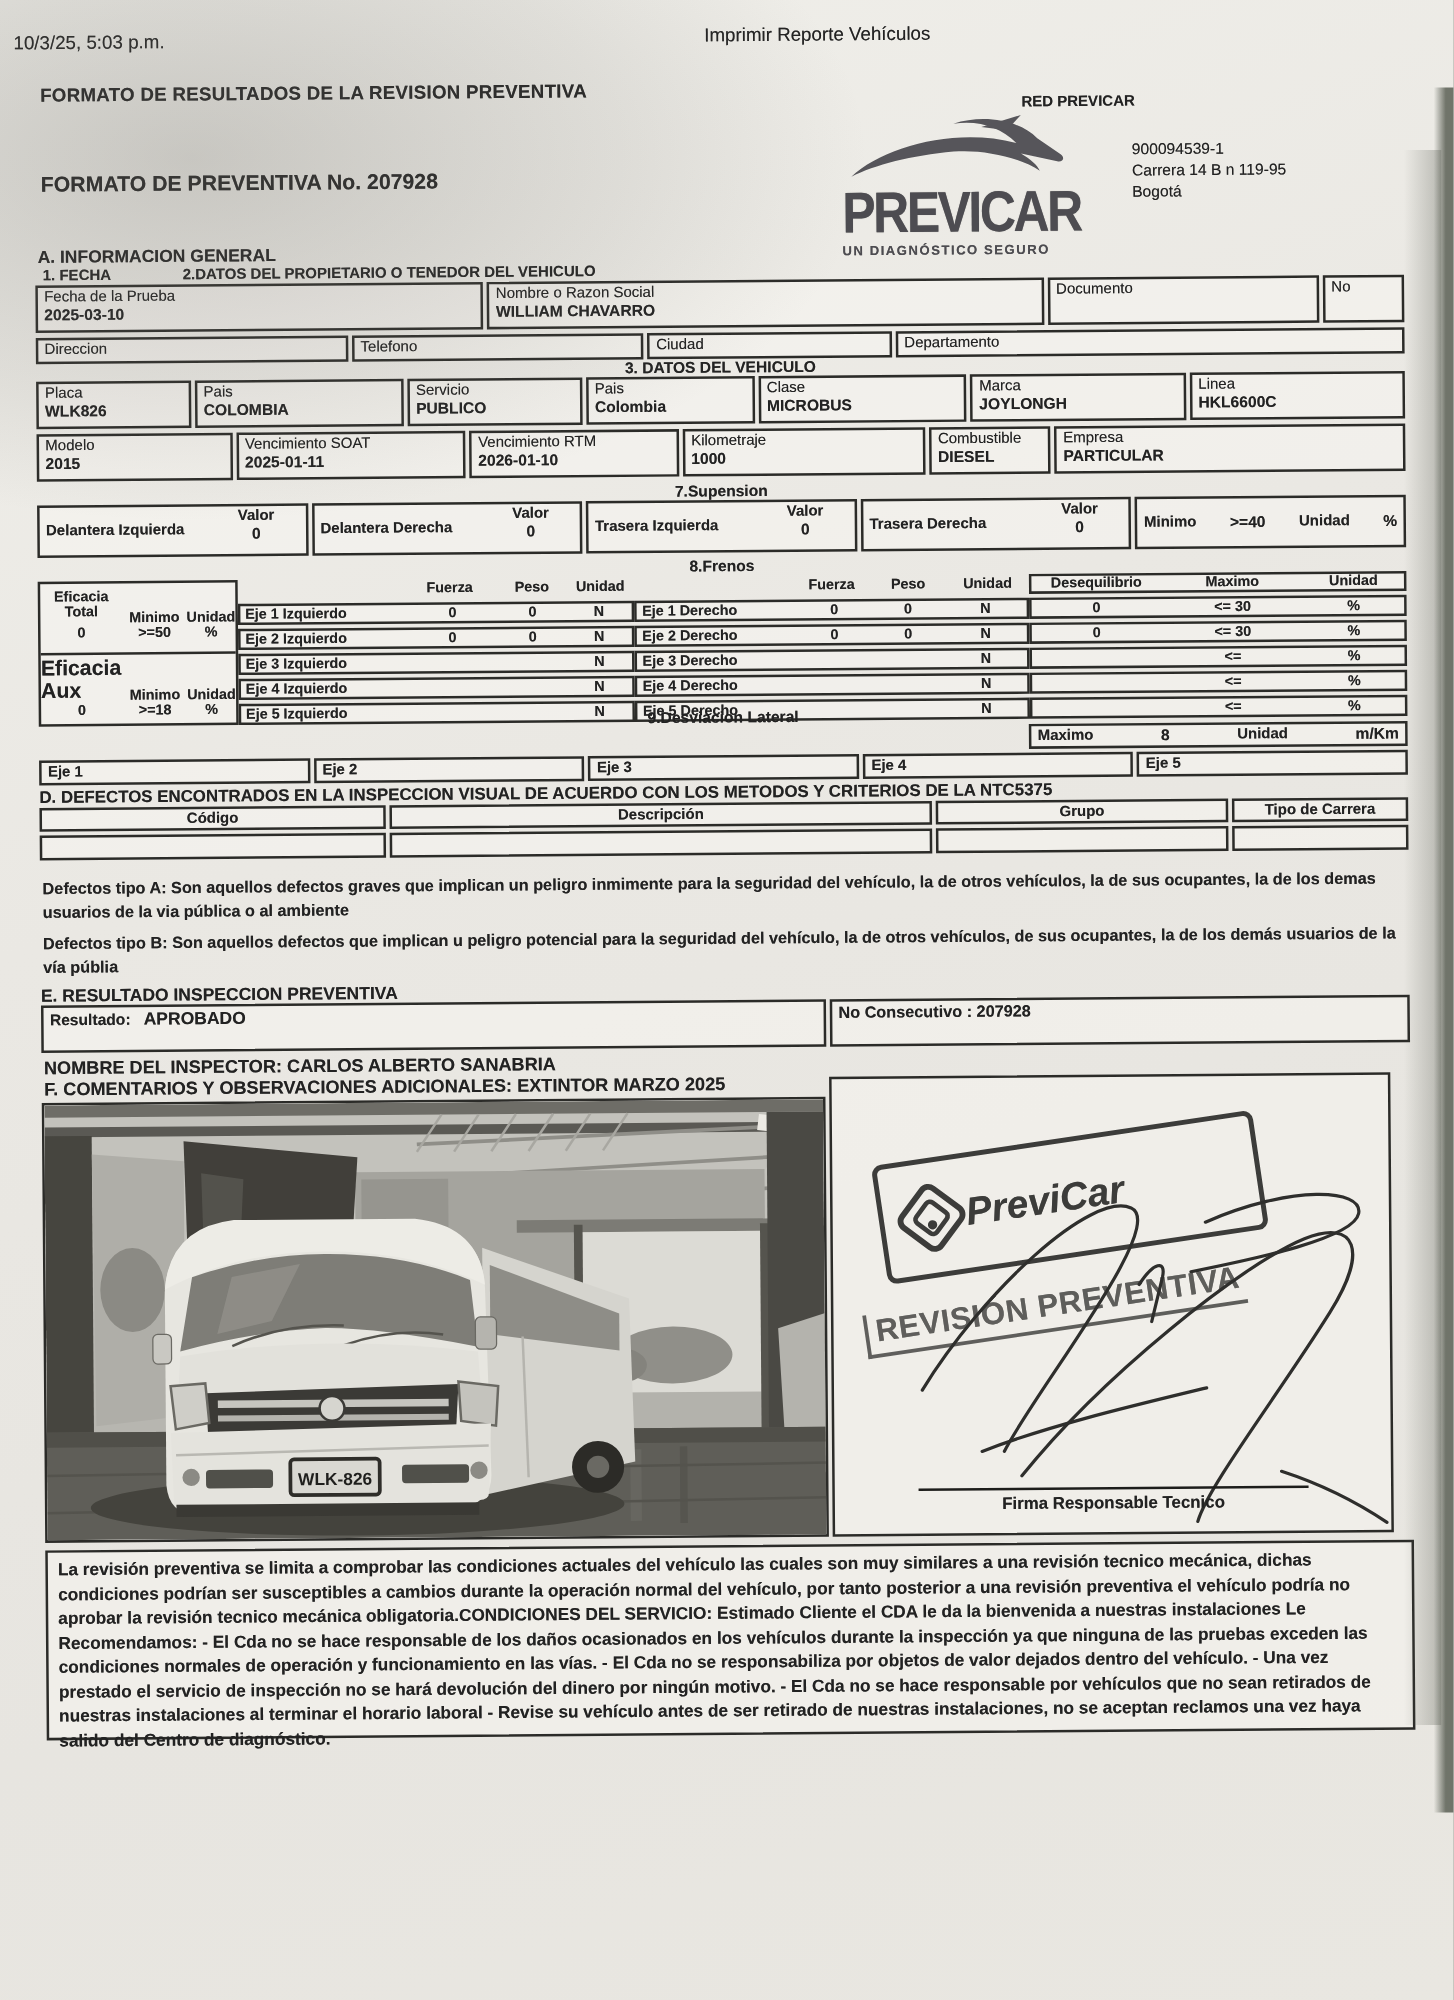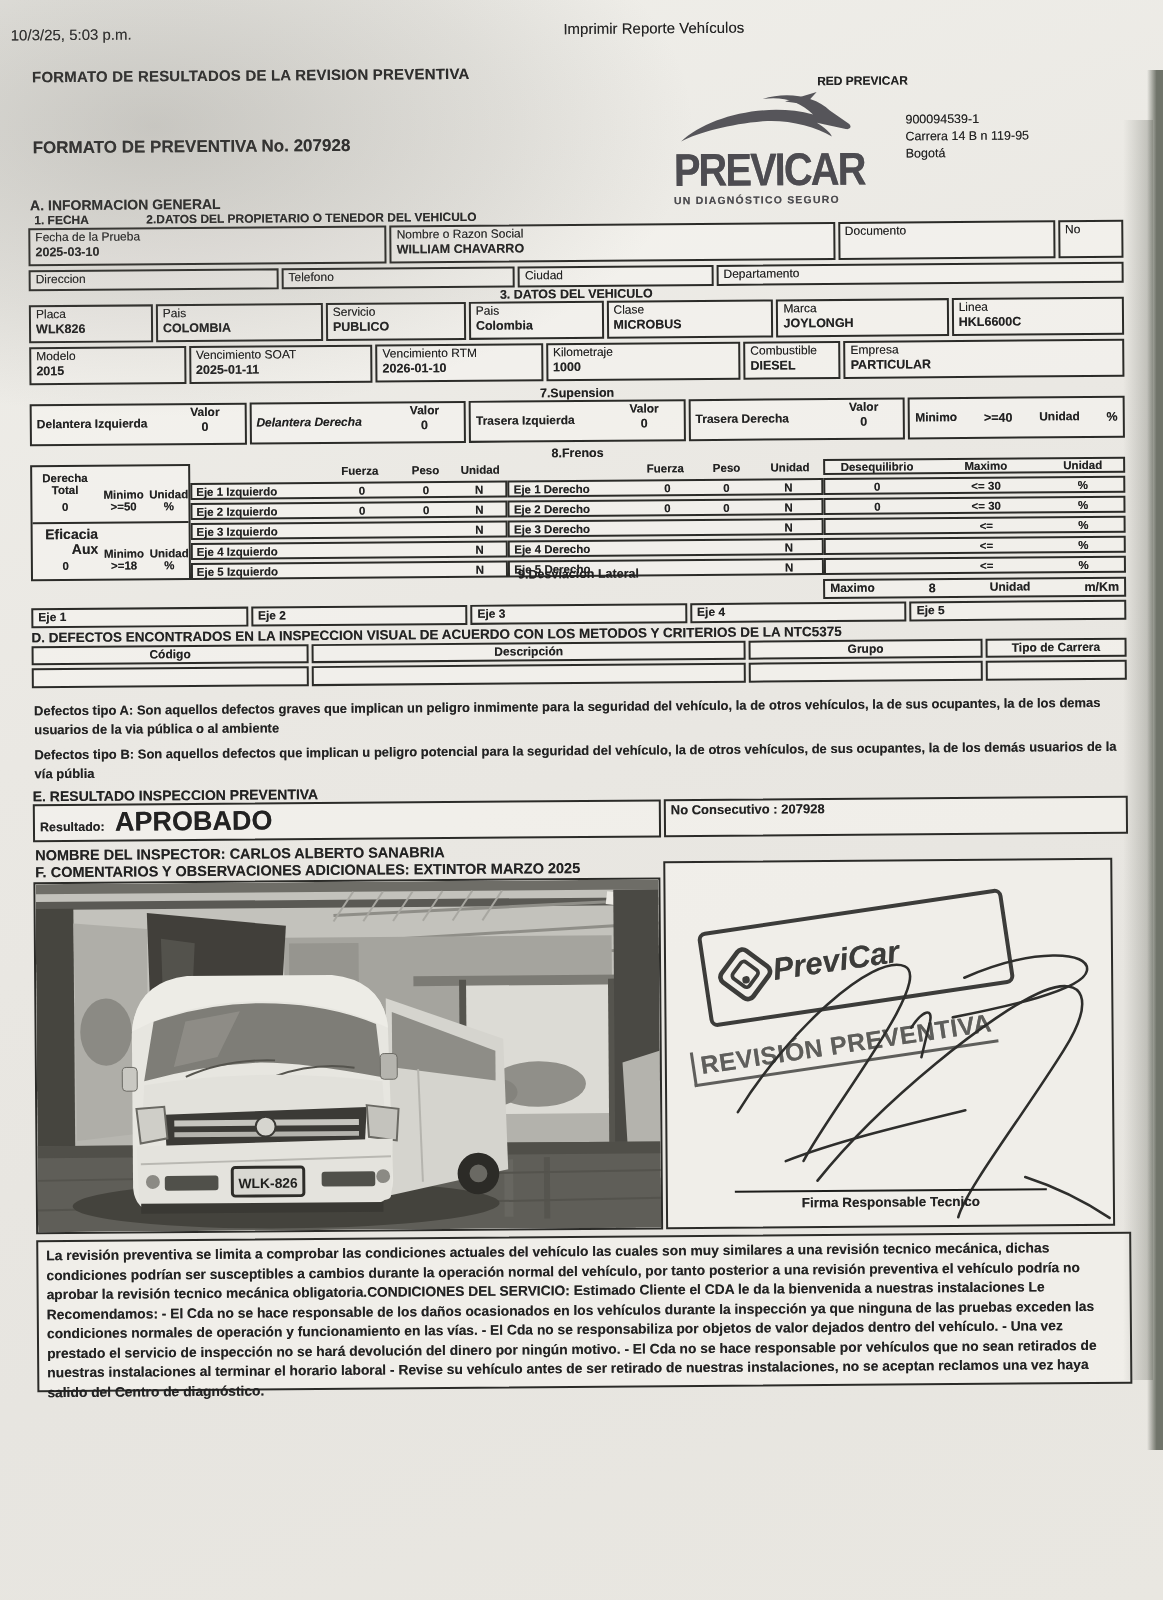--- a/index.html
+++ b/index.html
@@ -157,21 +157,21 @@
     <div class="abs t sec-title-c" style="left:30px;top:386px;width:1095px;">7.Supension</div>
     <div class="abs row" style="left:30px;top:400px;width:1095px;">
       <div class="cell row" style="width:20%;height:42px;">
         <div class="lbl t b" style="align-self:center;flex:1;">Delantera Izquierda</div>
         <div style="width:34%;text-align:center;">
             <div class="lbl t b">Valor</div>
             <div class="val t">0</div>
           </div>
       </div>
       <div class="cell row" style="width:20%;height:42px;">
-        <div class="lbl t b" style="align-self:center;flex:1;font-style:italic;">Delantera Derecha</div>
+        <div class="lbl t b" style="align-self:center;flex:1;">Delantera Derecha</div>
         <div style="width:34%;text-align:center;">
             <div class="lbl t b">Valor</div>
             <div class="val t">0</div>
           </div>
       </div>
       <div class="cell row" style="width:20%;height:42px;">
         <div class="lbl t b" style="align-self:center;flex:1;">Trasera Izquierda</div>
         <div style="width:34%;text-align:center;">
             <div class="lbl t b">Valor</div>
             <div class="val t">0</div>
@@ -190,29 +190,29 @@
         <span class="lbl t b">Unidad</span>
         <span class="val t">%</span>
       </div>
     </div>
 
     <div class="abs t sec-title-c" style="left:30px;top:446px;width:1095px;">8.Frenos</div>
     <div id="frenos" class="abs" style="left:30px;top:461px;width:1095px;">
 
       <div class="fr-box" style="grid-row:1/7;grid-column:1;flex-direction:column;align-items:stretch;padding:0;">
         <div style="flex:1;display:grid;grid-template-columns:42% 33% 25%;border-bottom:2px solid #2b2b28;">
-          <div class="t b" style="text-align:center;align-self:center;font-size:11.5px;line-height:1.05;">Derecha Total</div>
+          <div class="t b" style="text-align:center;align-self:center;font-size:11.5px;line-height:1.05;">Eficacia Total</div>
           <div class="t b" style="text-align:center;align-self:end;">Minimo</div>
           <div class="t b" style="text-align:center;align-self:end;">Unidad</div>
           <div class="t b" style="text-align:center;">0</div>
           <div class="t b" style="text-align:center;">&gt;=50</div>
           <div class="t b" style="text-align:center;">%</div>
         </div>
         <div style="flex:1;display:grid;grid-template-columns:42% 33% 25%;">
-          <div class="t b" style="text-align:right;align-self:center;font-size:14px;line-height:1.05;">Eficacia Aux</div>
+          <div class="t b" style="text-align:left;align-self:center;font-size:17px;line-height:1.05;">Eficacia Aux</div>
           <div class="t b" style="text-align:center;align-self:end;">Minimo</div>
           <div class="t b" style="text-align:center;align-self:end;">Unidad</div>
           <div class="t b" style="text-align:center;">0</div>
           <div class="t b" style="text-align:center;">&gt;=18</div>
           <div class="t b" style="text-align:center;">%</div>
         </div>
       </div>
 
       <div class="fr-h t" style="grid-row:1;grid-column:3;">Fuerza</div>
       <div class="fr-h t" style="grid-row:1;grid-column:4;">Peso</div>
@@ -363,21 +363,21 @@
       <div class="cell" style="width:21.5%;height:20px;"></div>
       <div class="cell" style="width:13%;height:20px;"></div>
     </div>
     <div class="abs t b" style="left:32px;top:698px;width:1094px;font-size:13px;line-height:1.45;">Defectos tipo A: Son aquellos defectos graves que implican un peligro inmimente para la seguridad del vehículo, la de otros vehículos, la de sus ocupantes, la de los demas usuarios de la via pública o al ambiente</div>
     <div class="abs t b" style="left:32px;top:742px;width:1094px;font-size:13px;line-height:1.45;">Defectos tipo B: Son aquellos defectos que implican u peligro potencial para la seguridad del vehículo, la de otros vehículos, de sus ocupantes, la de los demás usuarios de la vía públia</div>
 
     <div class="abs t" style="left:30px;top:784px;font-size:14px;font-weight:bold;">E. RESULTADO INSPECCION PREVENTIVA</div>
     <div class="abs row" style="left:30px;top:800px;width:1095px;">
       <div class="cell" style="width:57.5%;height:38px;">
         <span class="t" style="font-size:12.5px;font-weight:bold;">Resultado:</span>
-        <span class="t" style="font-size:27px;font-weight:bold;margin-left:6px;">APROBADO</span>
+        <span class="t" style="font-size:14px;font-weight:bold;margin-left:6px;">APROBADO</span>
       </div>
       <div class="cell" style="width:42.5%;height:38px;">
         <div class="t" style="font-size:13px;font-weight:bold;">No Consecutivo : 207928</div>
       </div>
     </div>
     <div class="abs t b" style="left:32px;top:843px;font-size:14.5px;">NOMBRE DEL INSPECTOR: CARLOS ALBERTO SANABRIA</div>
     <div class="abs t b" style="left:32px;top:860px;font-size:14.5px;">F. COMENTARIOS Y OBSERVACIONES ADICIONALES: EXTINTOR MARZO 2025</div>
 
     <div class="abs row" style="left:30px;top:878px;width:1095px;height:352px;">
       <div class="cell" style="width:57.3%;height:352px;padding:0;overflow:hidden;">

